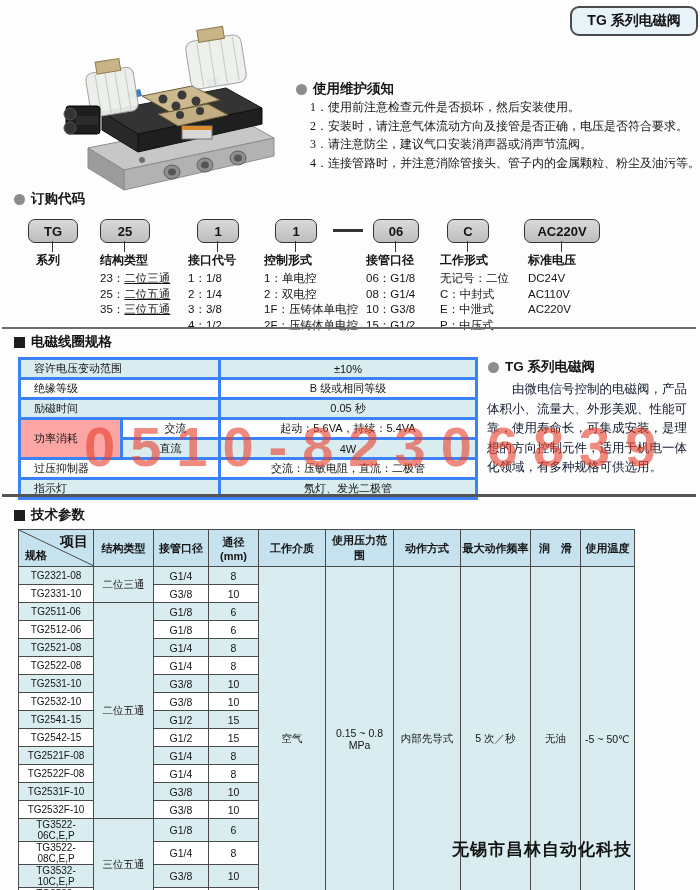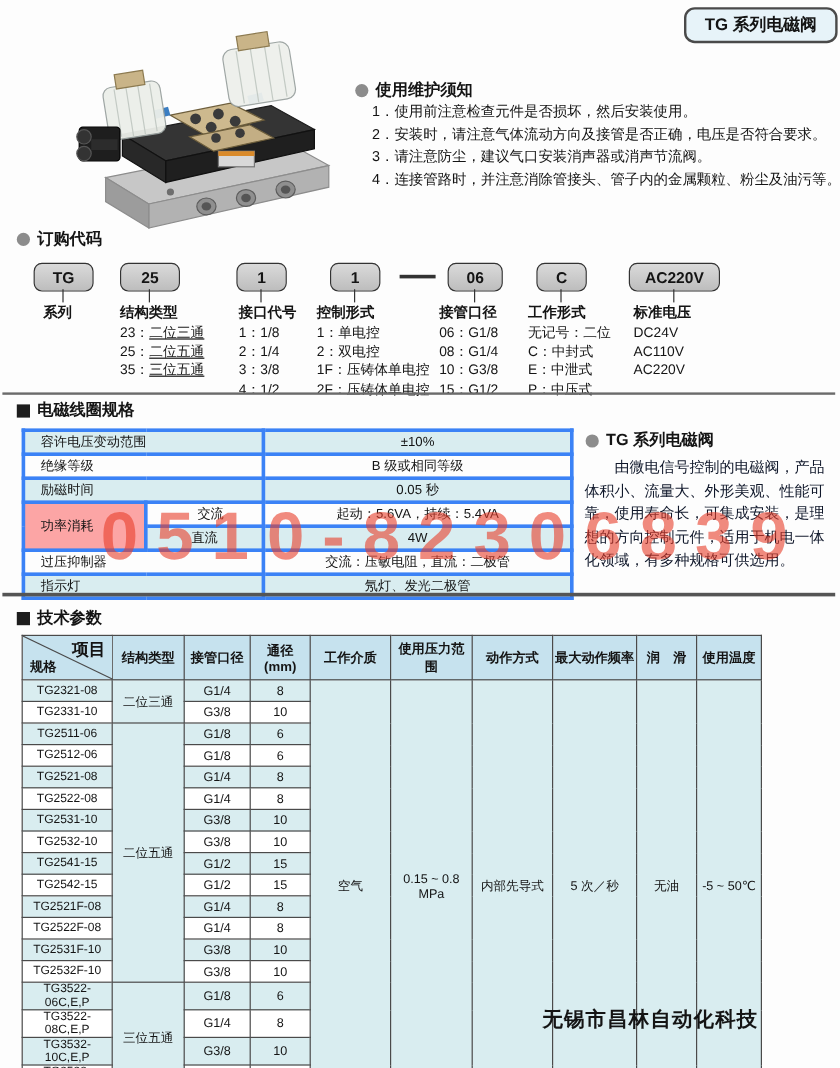--- a/index.html
+++ b/index.html
@@ -11,34 +11,34 @@
   .sec-h{position:absolute;display:flex;align-items:center;gap:6px;font-weight:bold;font-size:13.5px;}
   .dot{width:11px;height:11px;border-radius:50%;background:#8c8c8c;flex:0 0 auto;}
   .square{width:11px;height:11px;background:#1d1d1d;flex:0 0 auto;}
 
   
   .title-box{position:absolute;left:570px;top:6px;width:124px;height:26px;border:2px solid #4a4a4a;
     border-radius:9px;background:#e7f3f9;display:flex;align-items:center;justify-content:center;
     font-weight:bold;font-size:14px;}
 
   
-  .notes{position:absolute;left:296px;top:66px;width:404px;}
+  .notes{position:absolute;left:296px;top:80px;width:404px;font-family:Liberation Serif, serif;}
   .note-item{font-size:12px;line-height:18.5px;margin-left:14px;white-space:nowrap;}
 
   
   .obox{position:absolute;top:219px;height:22px;border:1.5px solid #333;border-radius:7px;
     background:linear-gradient(#dadada,#bdbdbd);display:flex;align-items:center;justify-content:center;
     font-size:13px;font-weight:bold;}
   .b0{left:28px;width:48px}.b1{left:100px;width:48px}.b2{left:197px;width:40px}.b3{left:275px;width:40px}
   .b4{left:373px;width:44px}.b5{left:447px;width:40px}.b6{left:524px;width:74px}
   .odash{position:absolute;left:333px;top:229px;width:30px;height:3px;background:#333;}
   .conn{position:absolute;top:241px;width:1px;height:11px;background:#333;}
   .c0{left:52px}.c1{left:124px}.c2{left:217px}.c3{left:295px}.c4{left:395px}.c5{left:467px}.c6{left:561px}
   .ocol{position:absolute;top:252px;font-size:11.5px;}
-  .o0{left:36px}.o1{left:100px}.o2{left:199px}.o3{left:264px}.o4{left:366px}.o5{left:440px}.o6{left:528px}
+  .o0{left:36px}.o1{left:100px}.o2{left:188px}.o3{left:264px}.o4{left:366px}.o5{left:440px}.o6{left:528px}
   .oc-title{font-weight:bold;font-size:12px;margin-bottom:2px;}
   .oc-opt{line-height:15.5px;white-space:nowrap;}
   .u{text-decoration:underline;}
 
   .rule1{position:absolute;left:2px;top:327px;width:694px;height:2px;background:#6b6b6b;}
   .rule2{position:absolute;left:2px;top:494px;width:694px;height:3px;background:#555;}
 
   
   table{border-collapse:collapse;}
   .coil{position:absolute;left:18px;top:357px;width:457px;table-layout:fixed;}

